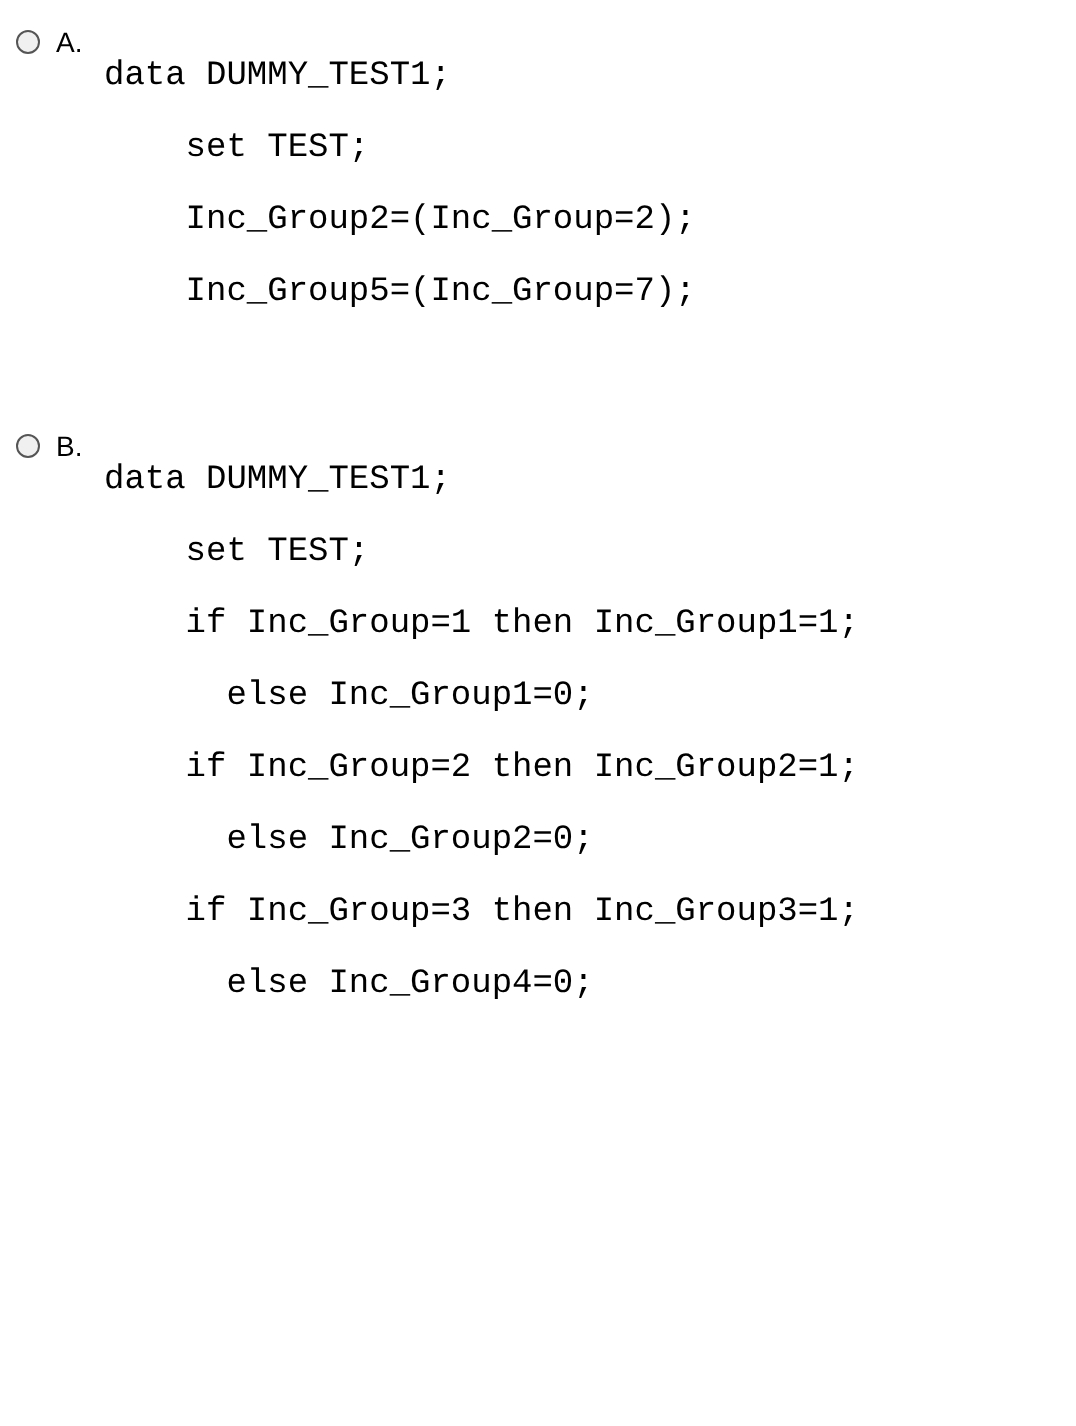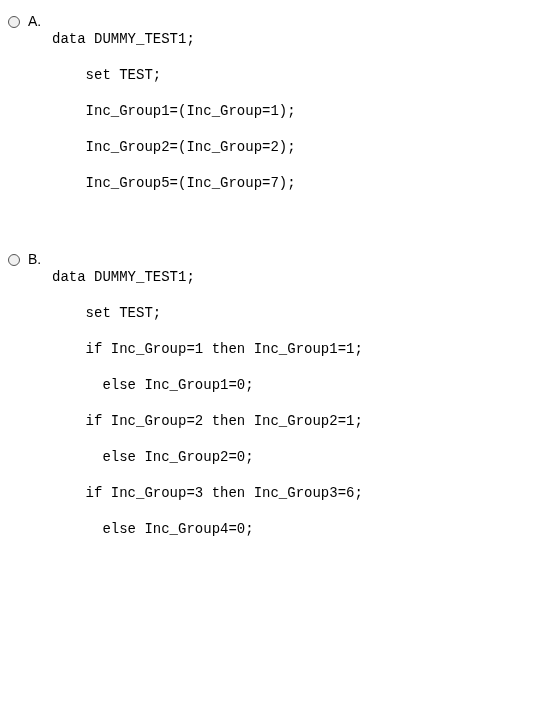--- a/index.html
+++ b/index.html
@@ -37,56 +37,55 @@
     .label-container {
       width: 24px;
       flex-shrink: 0;
       font-size: 14px;
       font-family: Arial, sans-serif;
       padding-top: 1px;
     }
     .code-container {
       flex: 1;
       font-family: "Courier New", monospace;
-      font-size: 14px;
+      font-size: 17px;
       line-height: 18px;
       white-space: pre;
     }
     .code-line {
       display: block;
     }
   </style>
 </head>
 <body>
 
 <div class="option">
   <div class="radio-container">
     <input type="radio" class="radio" name="answer" style="">
   </div>
   <div class="label-container">A.</div>
   <div class="code-container">
 <span class="code-line">data DUMMY_TEST1;</span>
 <span class="code-line">    set TEST;</span>
-<span class="code-line">    Inc_Group1=(Inc_Group=1);</span>
 <span class="code-line">    Inc_Group2=(Inc_Group=2);</span>
 <span class="code-line">    Inc_Group5=(Inc_Group=7);</span>
   </div>
 </div>
 
 <div class="option">
   <div class="radio-container">
     <input type="radio" class="radio" name="answer" style="">
   </div>
   <div class="label-container">B.</div>
   <div class="code-container">
 <span class="code-line">data DUMMY_TEST1;</span>
 <span class="code-line">    set TEST;</span>
 <span class="code-line">    if Inc_Group=1 then Inc_Group1=1;</span>
 <span class="code-line">      else Inc_Group1=0;</span>
 <span class="code-line">    if Inc_Group=2 then Inc_Group2=1;</span>
 <span class="code-line">      else Inc_Group2=0;</span>
-<span class="code-line">    if Inc_Group=3 then Inc_Group3=6;</span>
+<span class="code-line">    if Inc_Group=3 then Inc_Group3=1;</span>
 <span class="code-line">      else Inc_Group4=0;</span>
 
 
 
   </div>
 </div>
 
 </body></html>

